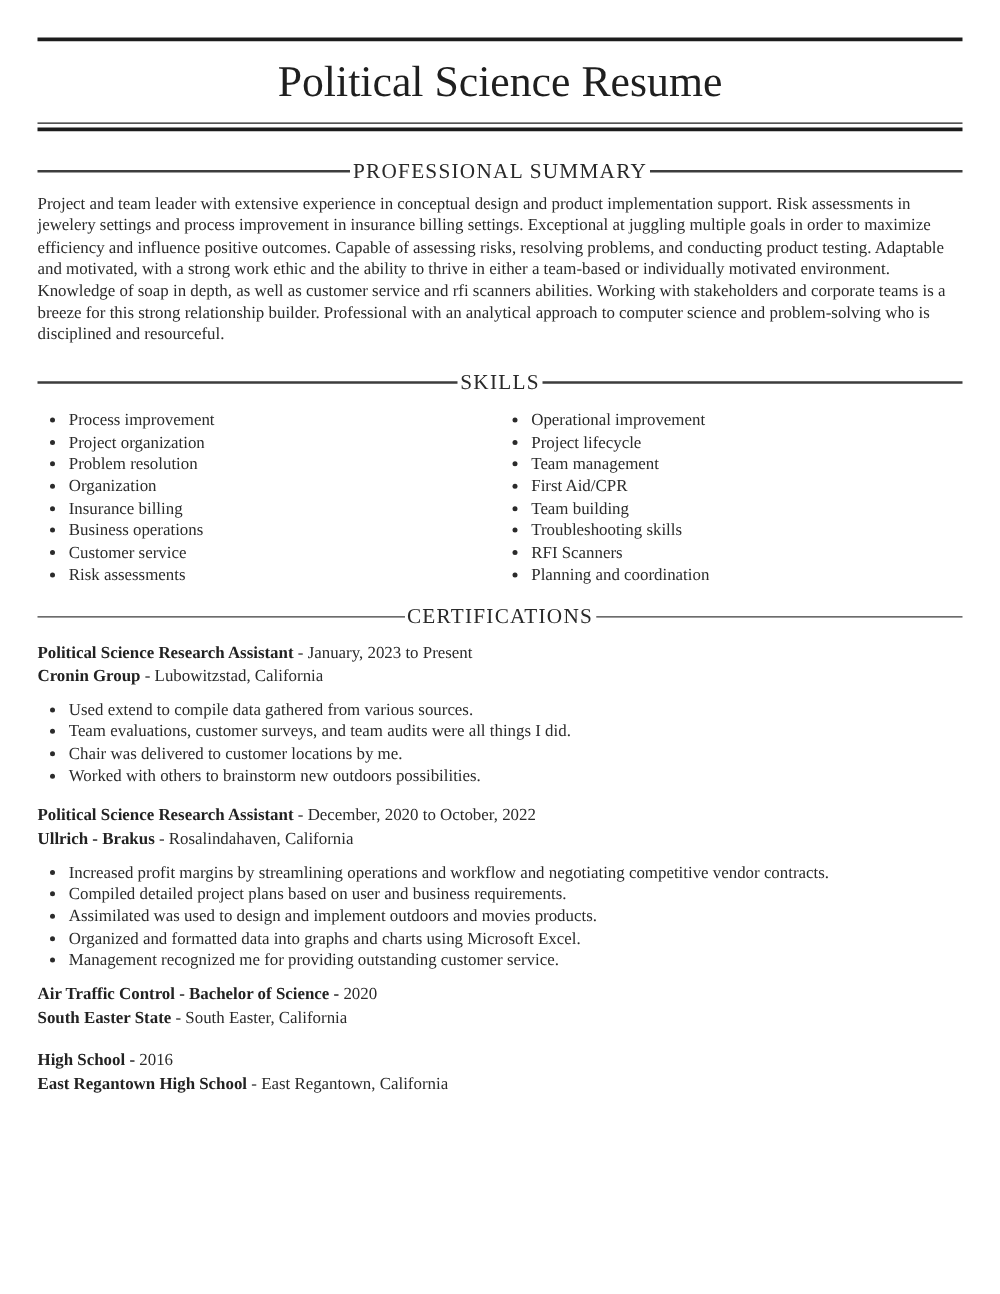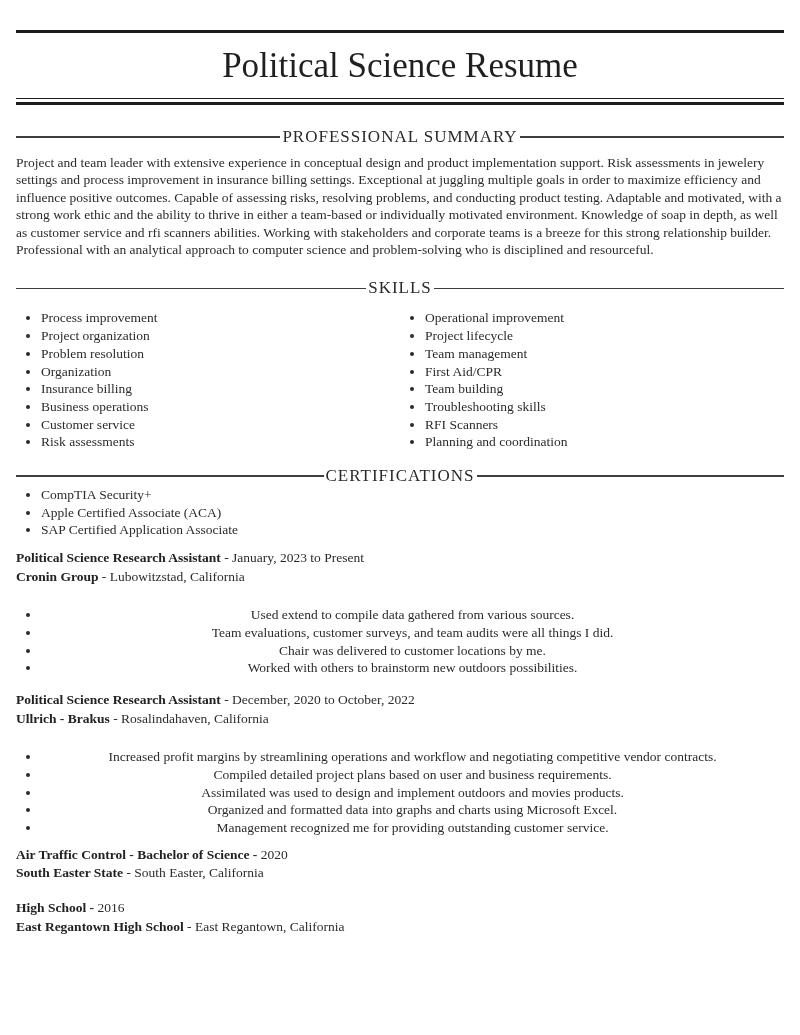--- a/index.html
+++ b/index.html
@@ -5,21 +5,21 @@
   * { margin: 0; padding: 0; box-sizing: border-box; }
   html, body { background: #ffffff; }
   body {
     width: 800px;
     height: 1035px;
     margin: 0 auto;
     font-family: "Liberation Serif", "DejaVu Serif", serif;
     color: #2b2b2b;
     overflow: hidden;
   }
-  .page { padding: 0 16px; }
+  .page { padding: 0 30px; }
 
   
   .top-rule { margin-top: 30px; height: 2.5px; background: #1c1c1c; }
   .double-rule { margin-top: 11px; }
   .double-rule .thin  { height: 1.5px; background: #1c1c1c; }
   .double-rule .gap   { height: 2.5px; }
   .double-rule .thick { height: 3.5px; background: #1c1c1c; }
 
   
   .title {
@@ -69,21 +69,21 @@
   .skills-columns { display: flex; margin-top: 11px; }
   .skills-columns ul { width: 50%; }
 
   .cert-list { margin-top: 8px; }
 
   .job { }
   .job1 { margin-top: 10px; }
   .job2 { margin-top: 14px; }
   .job-line, .edu-line { font-size: 13.5px; line-height: 18.6px; }
   .b { font-weight: 700; color: #222222; }
-  .job ul { margin-top: 20px; text-align: center; }
+  .job ul { margin-top: 8px; }
 
   .edu1 { margin-top: 9px; }
   .edu2 { margin-top: 16px; }
 </style>
 </head>
 <body>
 
 <div class="page">
 
   <div class="top-rule"></div>
@@ -128,25 +128,20 @@
       <li>RFI Scanners</li>
       <li>Planning and coordination</li>
     </ul>
   </div>
 
   <div class="sec-heading mt-certs">
     <span class="rule"></span>
     <span class="sec-title">CERTIFICATIONS</span>
     <span class="rule"></span>
   </div>
-  <ul class="dotlist cert-list">
-    <li>CompTIA Security+</li>
-    <li>Apple Certified Associate (ACA)</li>
-    <li>SAP Certified Application Associate</li>
-  </ul>
 
 
   <div class="job job1">
     <div class="job-line">
       <span class="b">Political Science Research Assistant</span>
       <span>-</span>
       <span>January, 2023 to Present</span>
     </div>
     <div class="job-line">
       <span class="b">Cronin Group</span>

